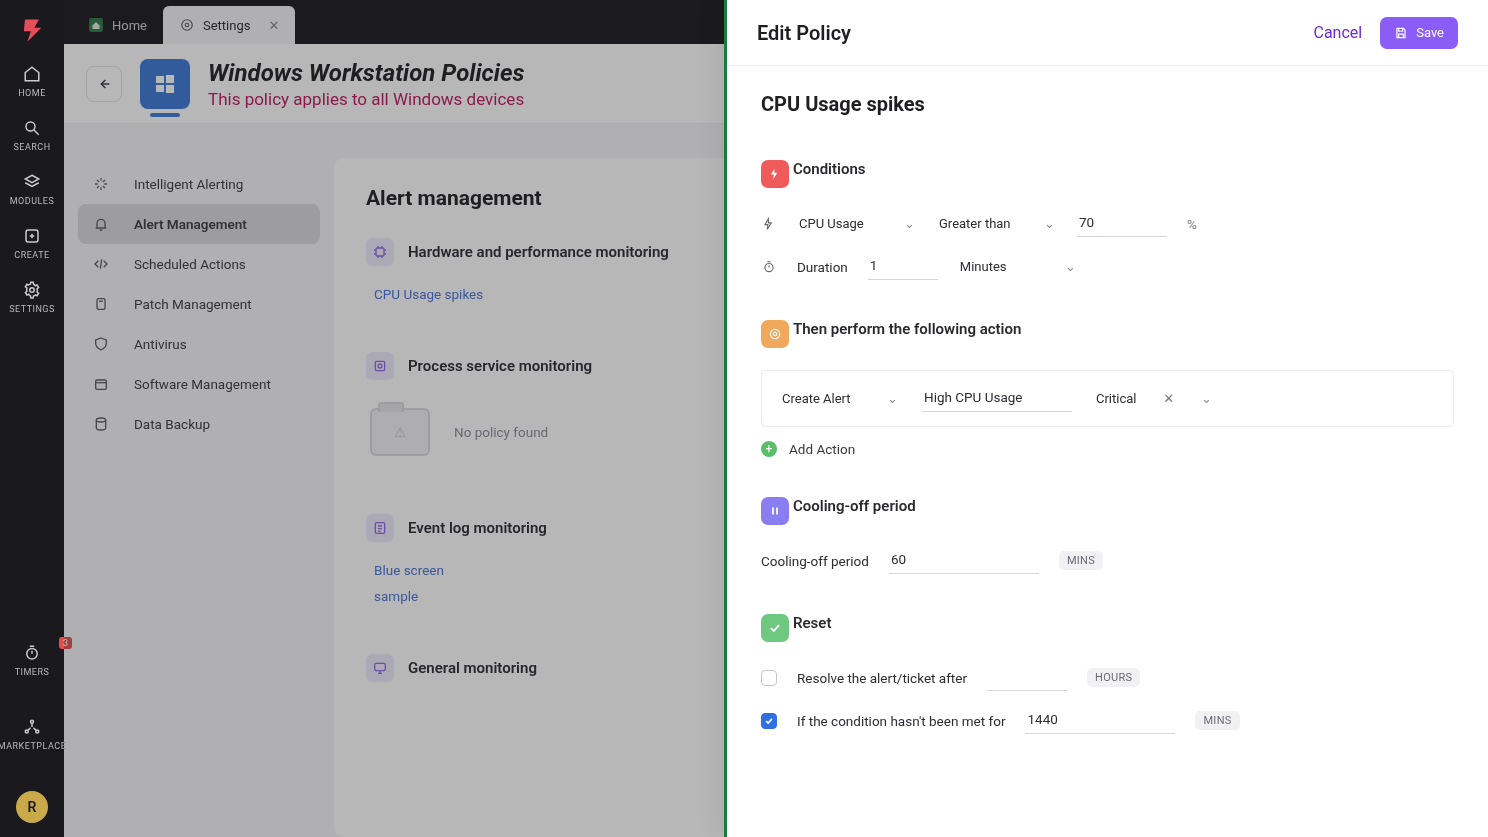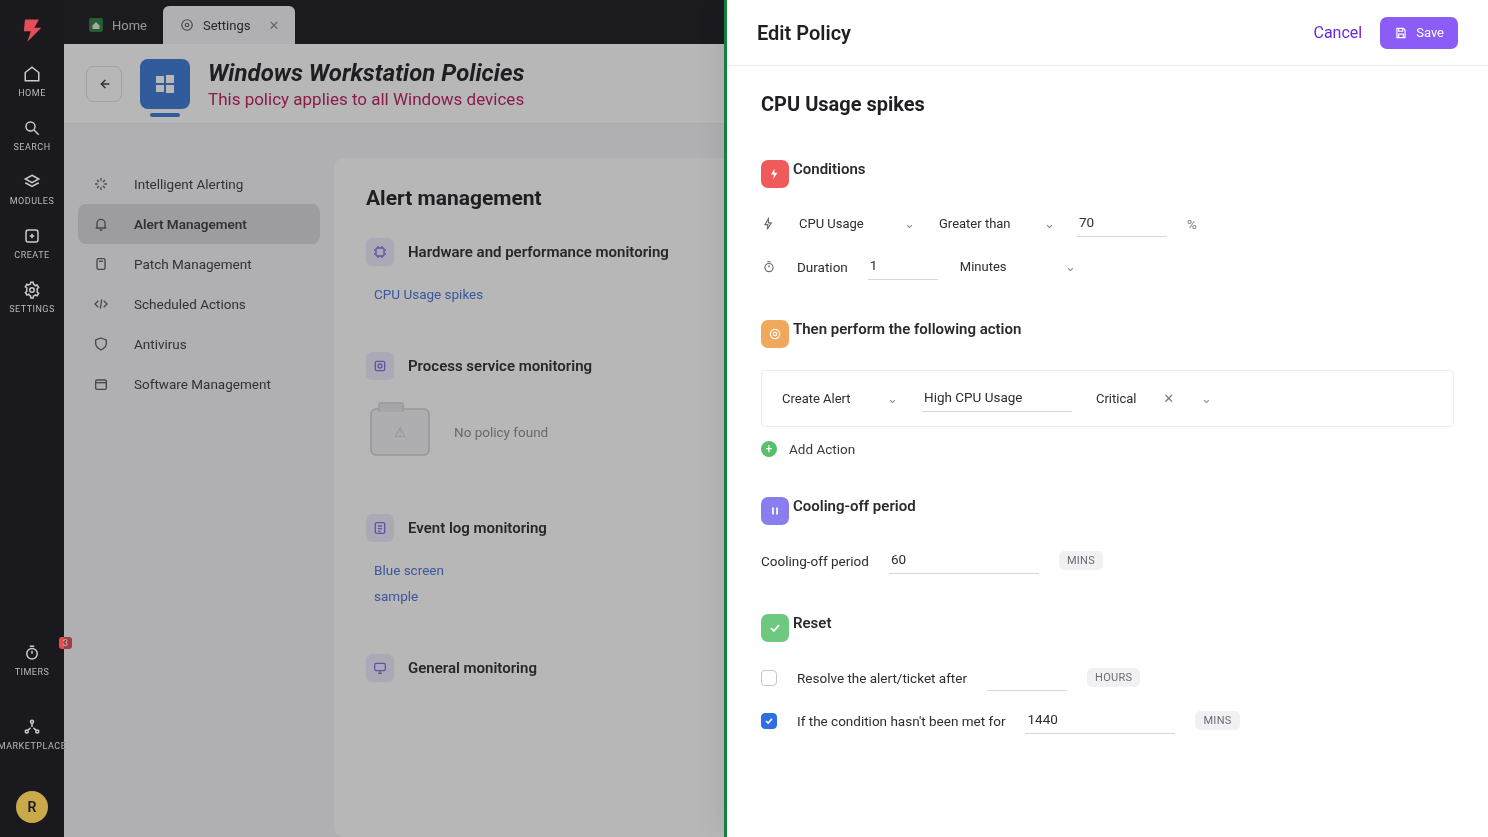--- a/index.html
+++ b/index.html
@@ -268,50 +268,59 @@
     <span class="icon">
         <svg width="16" height="16" viewBox="0 0 24 24" fill="none" stroke="currentColor" stroke-width="2">
           <path d="M6 18V11a6 6 0 0112 0v7M4 18h16M10 21h4"></path>
         </svg>
       </span>
     <span>Alert Management</span>
   </div>
   <div class="pn-item">
     <span class="icon">
         <svg width="16" height="16" viewBox="0 0 24 24" fill="none" stroke="currentColor" stroke-width="2">
+          <path d="M8 7l-5 5 5 5M16 7l5 5-5 5M13 5l-2 14"></path>
+        </svg>
+      </span>
+    <span>Scheduled Actions</span>
+  </div>
+  <div class="pn-item">
+    <span class="icon">
+        <svg width="16" height="16" viewBox="0 0 24 24" fill="none" stroke="currentColor" stroke-width="2">
           <rect x="6" y="4" width="12" height="16" rx="2"></rect>
           <path d="M9 8h6"></path>
         </svg>
       </span>
     <span>Patch Management</span>
   </div>
   <div class="pn-item">
     <span class="icon">
         <svg width="16" height="16" viewBox="0 0 24 24" fill="none" stroke="currentColor" stroke-width="2">
-          <path d="M8 7l-5 5 5 5M16 7l5 5-5 5M13 5l-2 14"></path>
-        </svg>
-      </span>
-    <span>Scheduled Actions</span>
-  </div>
-  <div class="pn-item">
-    <span class="icon">
-        <svg width="16" height="16" viewBox="0 0 24 24" fill="none" stroke="currentColor" stroke-width="2">
           <path d="M12 3l8 3v5c0 5-3.5 8-8 10-4.5-2-8-5-8-10V6l8-3z"></path>
         </svg>
       </span>
     <span>Antivirus</span>
   </div>
   <div class="pn-item">
     <span class="icon">
         <svg width="16" height="16" viewBox="0 0 24 24" fill="none" stroke="currentColor" stroke-width="2">
           <rect x="4" y="6" width="16" height="14" rx="2"></rect>
           <path d="M4 10h16"></path>
         </svg>
       </span>
     <span>Software Management</span>
+  </div>
+  <div class="pn-item">
+    <span class="icon">
+        <svg width="16" height="16" viewBox="0 0 24 24" fill="none" stroke="currentColor" stroke-width="2">
+          <ellipse cx="12" cy="6" rx="7" ry="3"></ellipse>
+          <path d="M5 6v12c0 1.7 3.1 3 7 3s7-1.3 7-3V6"></path>
+        </svg>
+      </span>
+    <span>Data Backup</span>
   </div>
 </div>
 
 <div class="main-panel">
   <h2>Alert management</h2>
 
   <div class="section-block">
     <div class="section-head">
       <span class="sqicon">
           <svg width="16" height="16" viewBox="0 0 24 24" fill="none" stroke="currentColor" stroke-width="2">

